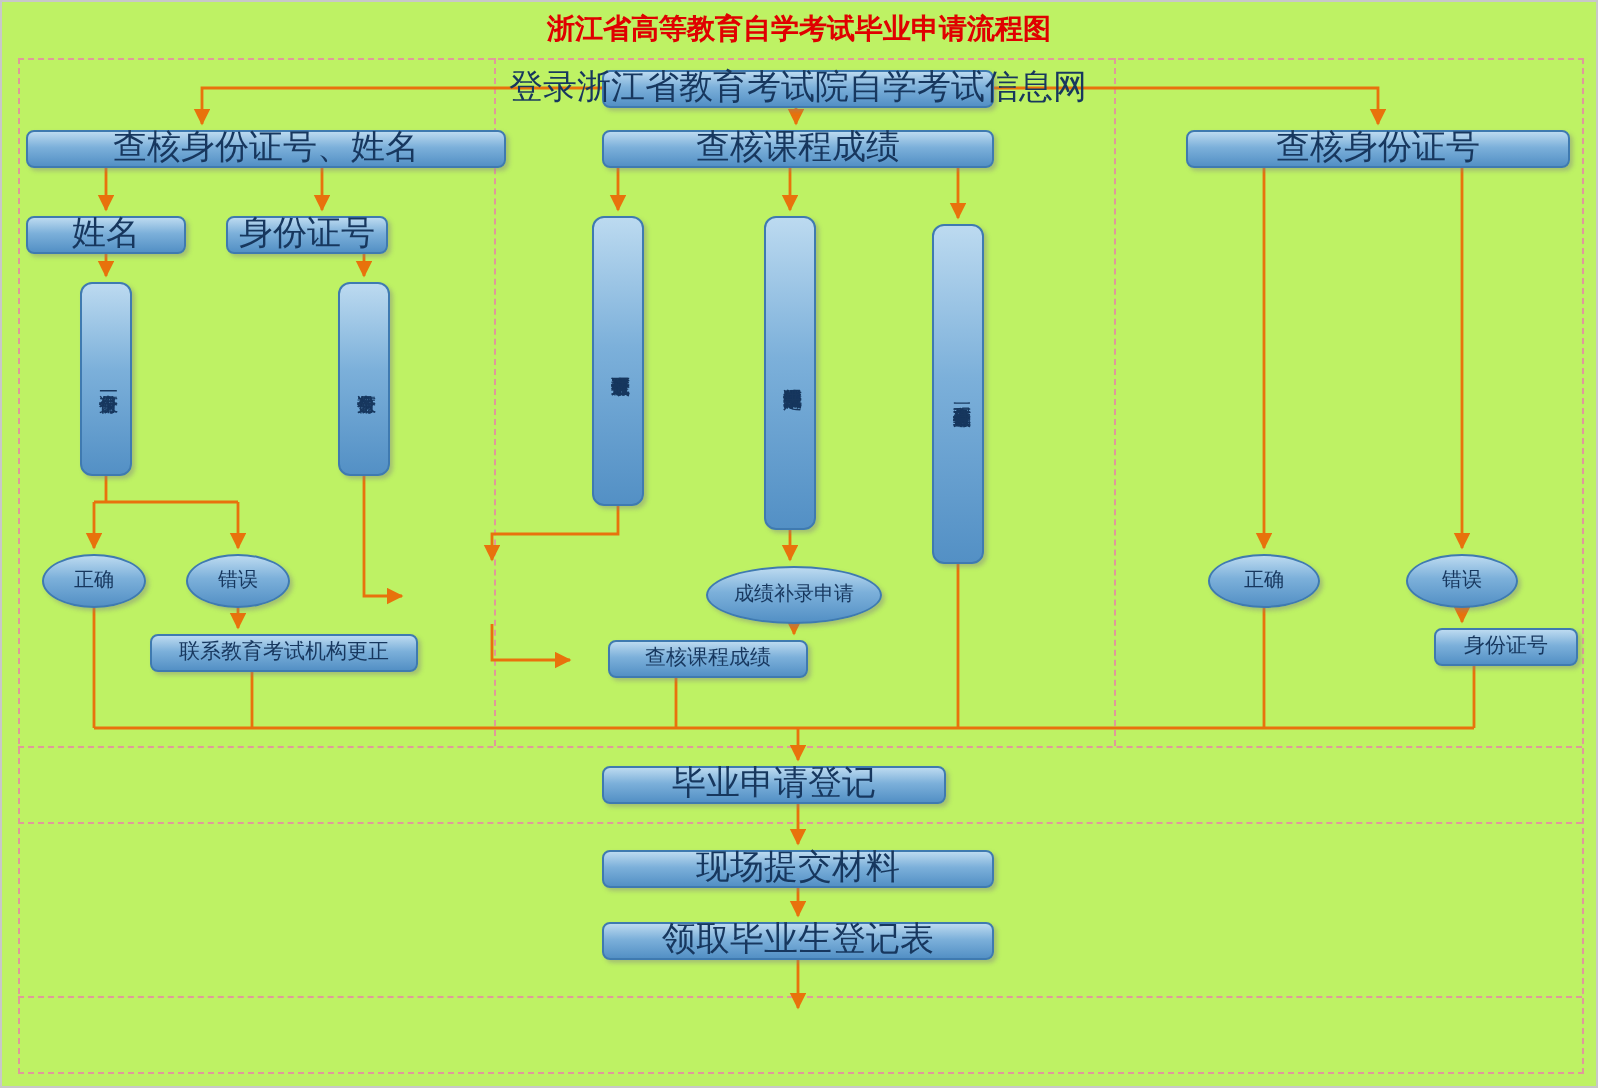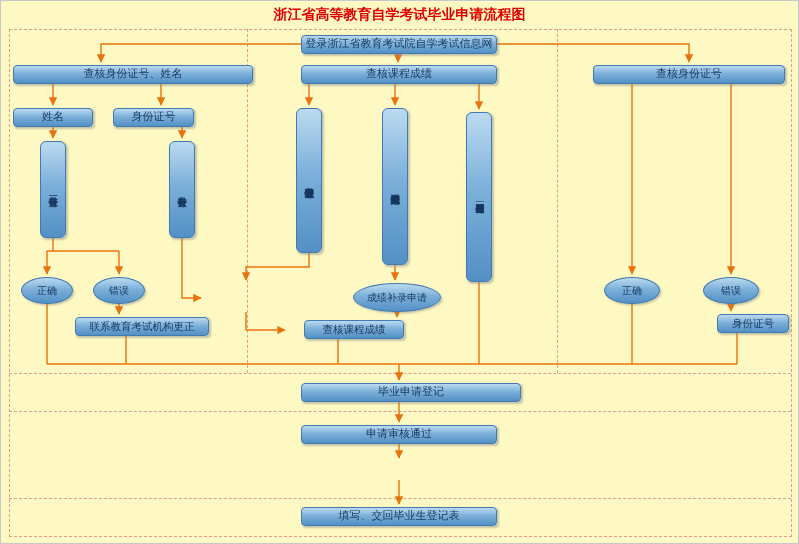--- a/index.html
+++ b/index.html
@@ -1,37 +1,37 @@
 <!DOCTYPE html>
 <html><head>
 <meta charset="utf-8">
 <style>
   html,body { margin:0; padding:0; background:#fff; }
   .stage {
     position:relative; width:799px; height:544px; overflow:hidden;
-    box-sizing:border-box; border:1px solid #c8c8c8; background:#fef9c3;
+    box-sizing:border-box; border:1px solid #c8c8c8; background:#bef264;
     font-family:"DejaVu Sans","Liberation Sans",sans-serif;
   }
   .title {
     position:absolute; top:5px; left:0; width:100%;
     text-align:center; font-size:14px; font-weight:bold; color:#e00000;
   }
   .frame {
     position:absolute; left:8px; top:28px; width:781px; height:506px;
     border:1px dashed #e09a9a;
   }
   .dash-v { position:absolute; top:28px; height:344px; width:0; border-left:1px dashed #e09a9a; }
   .dash-h { position:absolute; left:8px; width:782px; height:0; border-top:1px dashed #e09a9a; }
   .arrows { position:absolute; left:0; top:0; pointer-events:none; }
   .node {
     position:absolute; box-sizing:border-box;
     display:flex; align-items:center; justify-content:center;
     background:linear-gradient(180deg,#bcdaf0 0%,#7cb0da 45%,#5390c5 100%);
     border:1px solid #3f7ab0; border-radius:4px;
-    color:#17375e; font-size:11px; text-align:center; line-height:1.1;
+    color:#17375e; font-size:17px; text-align:center; line-height:1.1;
     box-shadow:1.5px 1.5px 2px rgba(130,130,130,0.45);
     white-space:nowrap;
   }
   .node.vert {
     writing-mode:vertical-rl; text-orientation:upright;
     font-size:9.5px; border-radius:6px; white-space:normal;
   }
   .node.vert.long { font-size:9px; }
   .node.ellipse { border-radius:50%; font-size:10px; }
   .node.small { font-size:10.5px;margin-left:16px; }
@@ -123,17 +123,17 @@
   <div class="node ellipse" style="left:92px;top:276px;width:52px;height:27px">错误</div>
   <div class="node small" style="left:58px;top:316px;width:134px;height:19px">联系教育考试机构更正</div>
 
   <div class="node ellipse" style="left:352px;top:282px;width:88px;height:29px">成绩补录申请</div>
   <div class="node small" style="left:287px;top:319px;width:100px;height:19px">查核课程成绩</div>
 
   <div class="node ellipse" style="left:603px;top:276px;width:56px;height:27px">正确</div>
   <div class="node ellipse" style="left:702px;top:276px;width:56px;height:27px">错误</div>
   <div class="node small" style="left:700px;top:313px;width:72px;height:19px">身份证号</div>
 
-  <div class="node" style="left:300px;top:382px;width:220px;height:19px">毕业申请登记</div>
-  <div class="node" style="left:300px;top:424px;width:196px;height:19px">申请审核通过</div>
-  <div class="node" style="left:300px;top:506px;width:196px;height:19px">填写、交回毕业生登记表</div>
+  <div class="node" style="left:300px;top:382px;width:172px;height:19px">毕业申请登记</div>
+  <div class="node" style="left:300px;top:424px;width:196px;height:19px">现场提交材料</div>
+  <div class="node" style="left:300px;top:460px;width:196px;height:19px">领取毕业生登记表</div>
 
 </div>
 
 </body></html>

